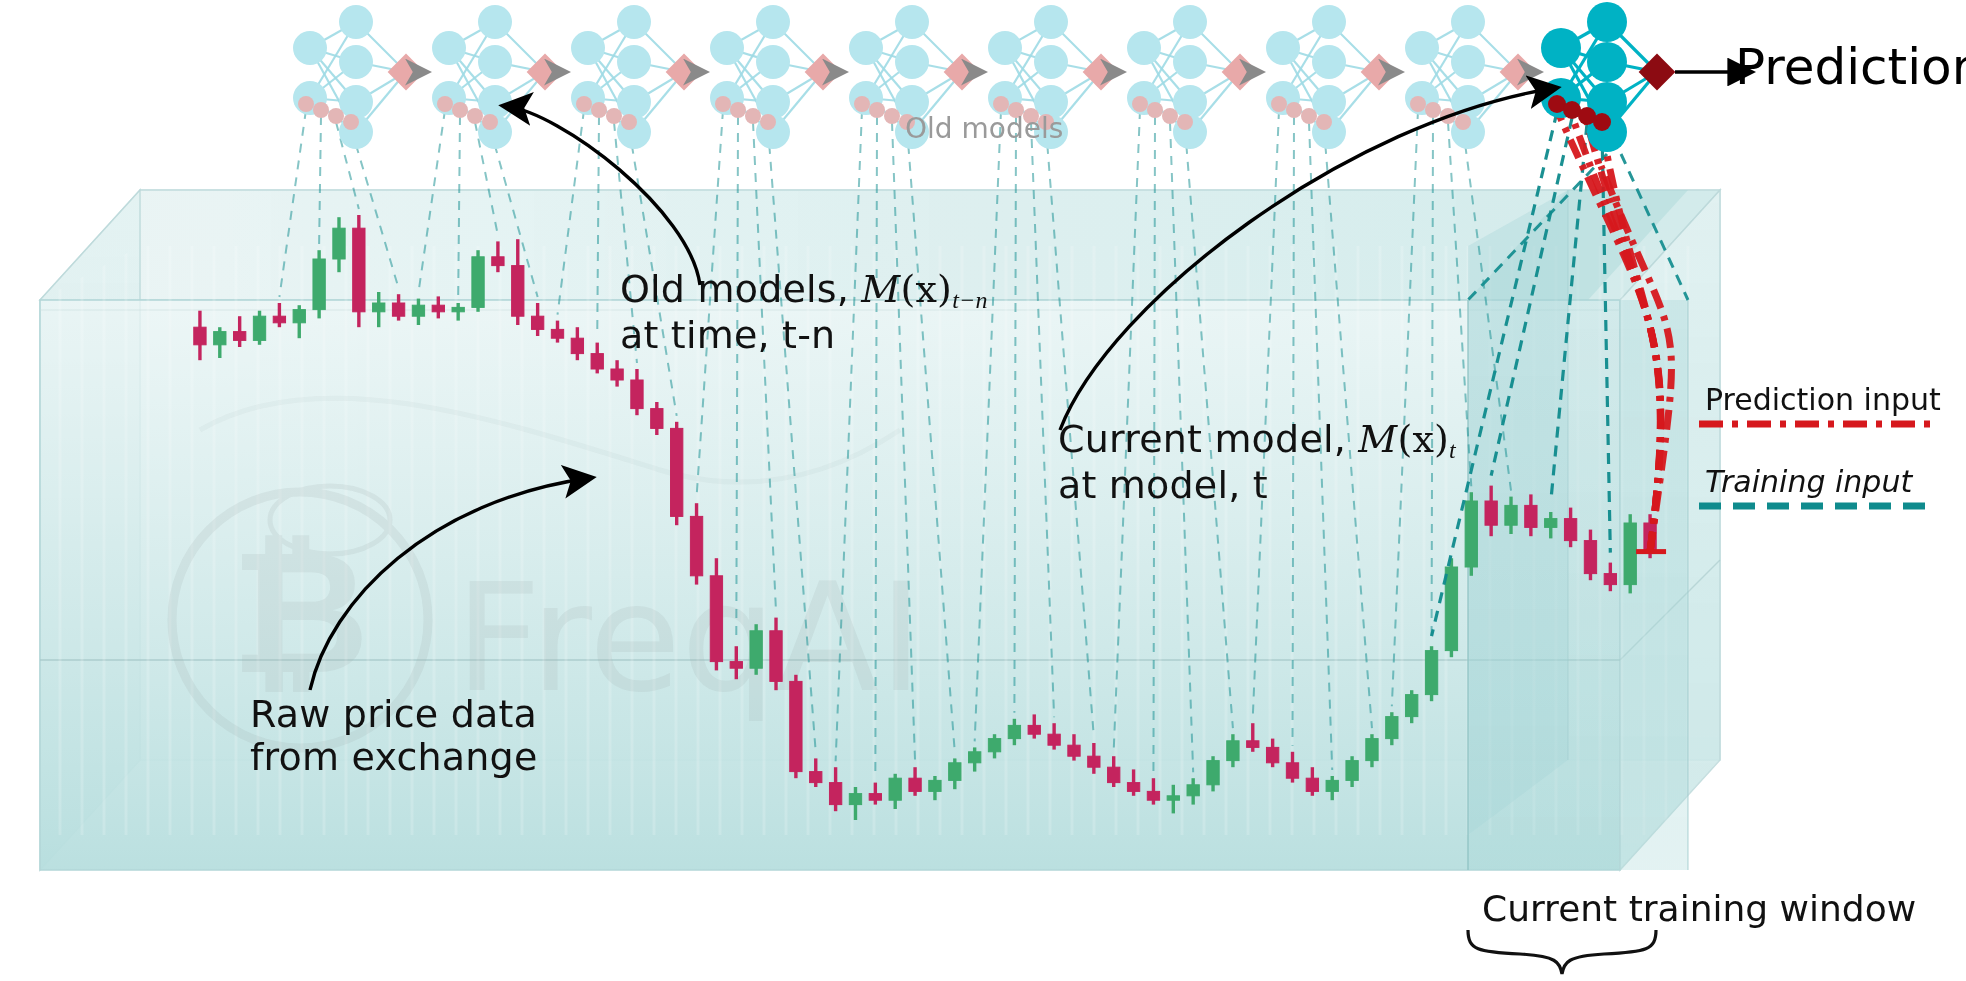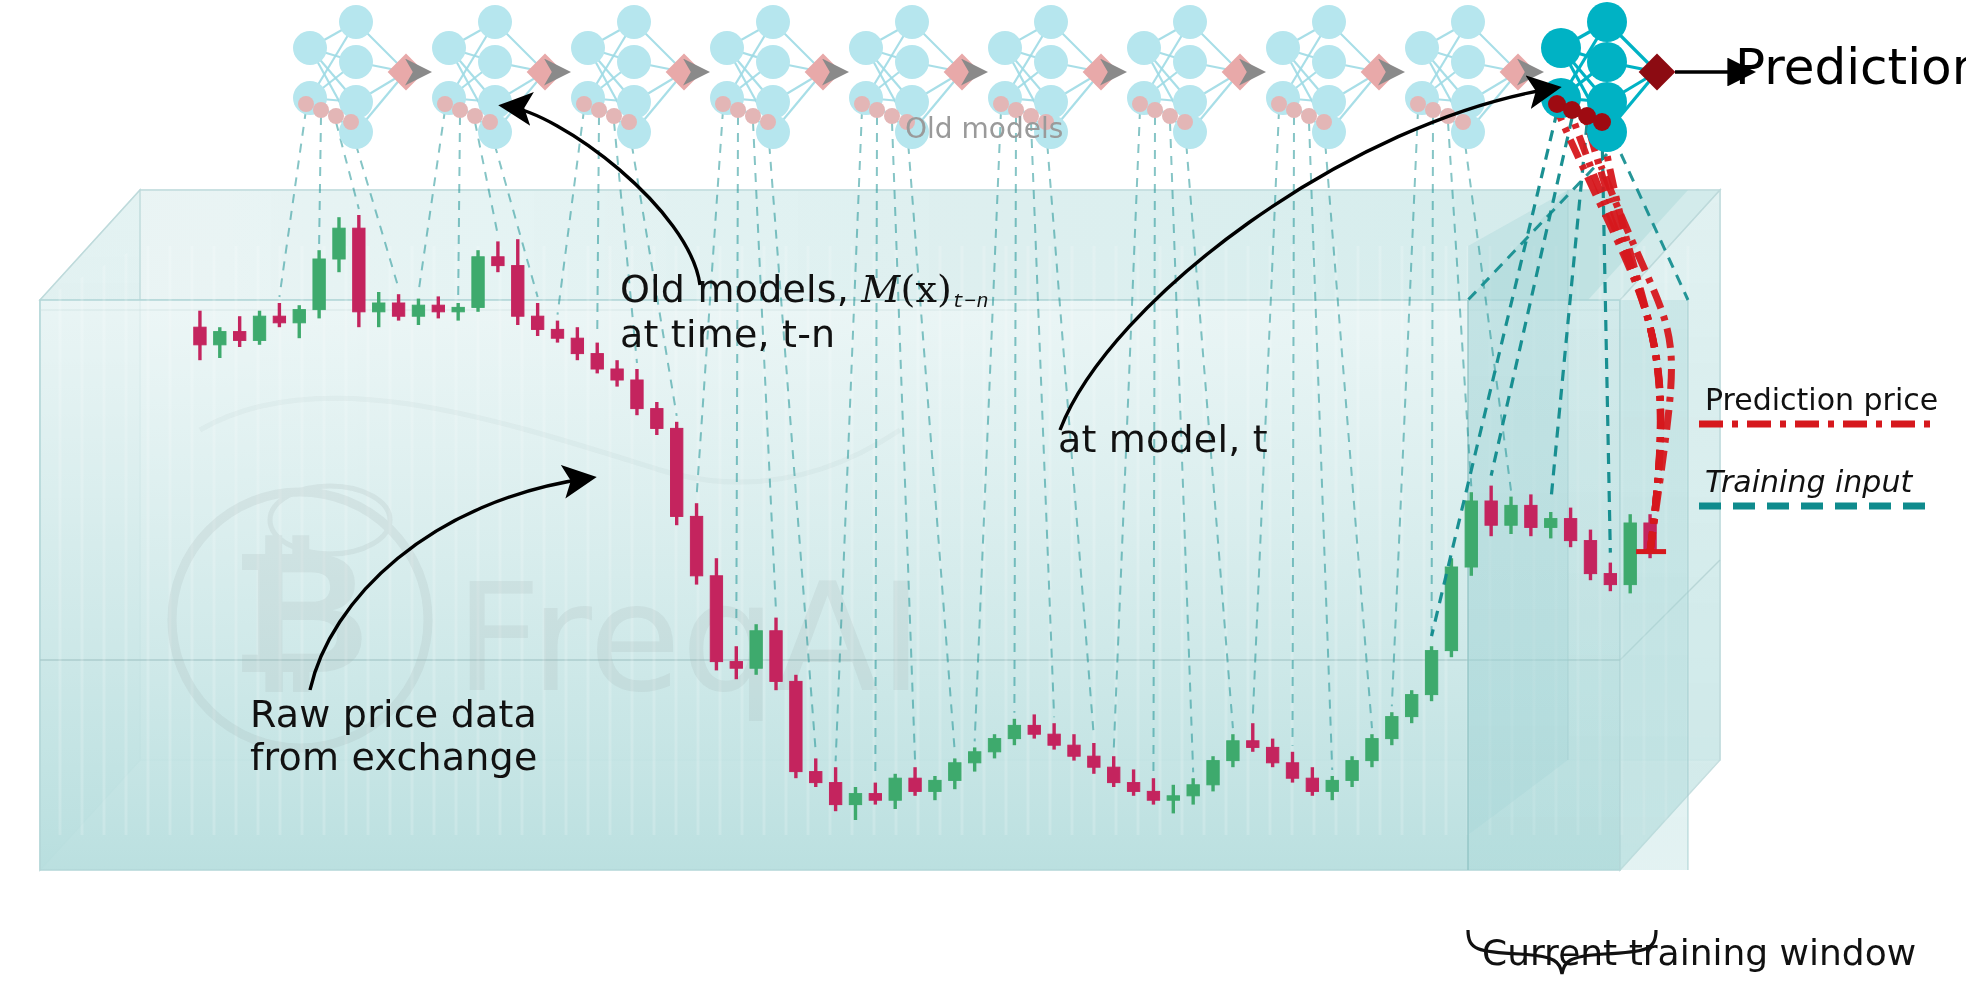--- a/index.html
+++ b/index.html
@@ -3,22 +3,22 @@
 <meta charset="utf-8">
 <style>
   html,body{margin:0;padding:0;background:#ffffff;}
   body{width:1966px;height:981px;position:relative;overflow:hidden;
        font-family:"DejaVu Sans","Liberation Sans",sans-serif;}
   #stage{position:absolute;left:0;top:0;width:1966px;height:981px;}
   svg.layer{position:absolute;left:0;top:0;width:1966px;height:981px;overflow:visible;}
   .txt{position:absolute;color:#111;white-space:nowrap;}
   .ann{font-size:38px;line-height:1.12;letter-spacing:0.2px;}
   .ann .mathit{font-family:"DejaVu Serif","Liberation Serif",serif;font-style:italic;}
-  .ann .mathsub{font-family:Liberation Mono, monospace;font-style:italic;
-                font-size:20px;vertical-align:-0.25em;}
+  .ann .mathsub{font-family:Liberation Serif, serif;font-style:italic;
+                font-size:24px;vertical-align:-0.25em;}
   .ann .mathrm{font-family:"DejaVu Serif","Liberation Serif",serif;font-style:normal;}
   .oldmodels{font-size:28px;color:#9a9a9a;}
   .predlabel{font-size:50px;color:#000;}
   .legtxt{font-size:30px;color:#111;}
   .ctw{font-size:36px;color:#111;}
 </style>
 </head>
 <body>
 
 <div id="stage">
@@ -635,33 +635,34 @@
   <div class="txt oldmodels" style="left:905px;top:112px;">Old models</div>
 
   <div class="txt predlabel" style="left:1735px;top:38px;">Prediction</div>
 
   <div class="txt ann" style="left:620px;top:268px;">
     <div><span>Old models, </span><span class="mathit">M</span><span class="mathrm">(x)</span><span class="mathsub">t−n</span></div>
     <div>at time, t-n</div>
   </div>
 
   <div class="txt ann" style="left:1058px;top:418px;">
+    <div><span>Current model, </span><span class="mathit">M</span><span class="mathrm">(x)</span><span class="mathsub">t</span></div>
     <div>at model, t</div>
   </div>
 
   <div class="txt ann" style="left:250px;top:693px;">
     <div>Raw price data</div>
     <div>from exchange</div>
   </div>
 
-  <div class="txt ctw" style="left:1482px;top:932px;text-align:right;">Current training window</div>
+  <div class="txt ctw" style="left:1482px;top:888px;text-align:right;">Current training window</div>
 
   <div style="position:absolute;left:1705px;top:382px;">
     <div style="position:relative;height:62px;">
-      <div class="legtxt">Prediction price</div>
+      <div class="legtxt">Prediction input</div>
       <svg width="240" height="16" style="position:absolute;left:-8px;top:34px;">
         <line x1="2" y1="8" x2="238" y2="8" stroke="#d6181d" stroke-width="7" stroke-dasharray="24 9 6 9"></line>
       </svg>
     </div>
     <div style="position:relative;height:62px;margin-top:20px;font-style:italic;">
       <div class="legtxt">Training input</div>
       <svg width="240" height="16" style="position:absolute;left:-8px;top:34px;">
         <line x1="2" y1="8" x2="238" y2="8" stroke="#0f8b8d" stroke-width="7" stroke-dasharray="22 12"></line>
       </svg>
     </div>

